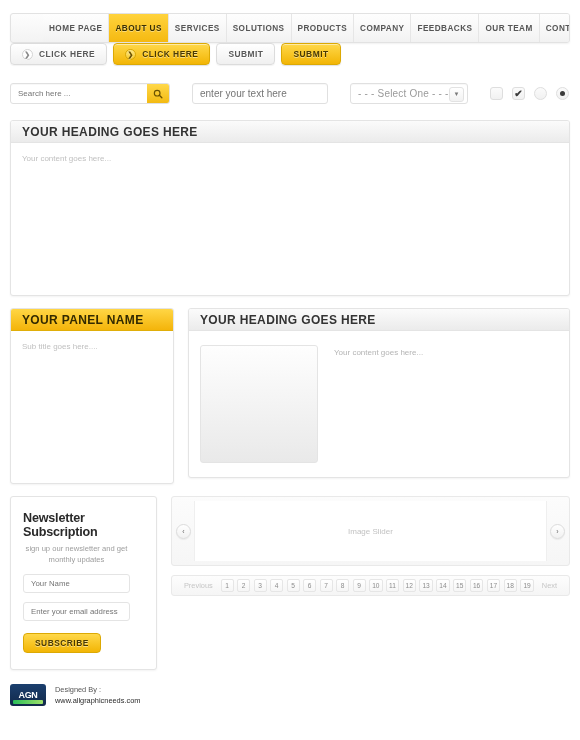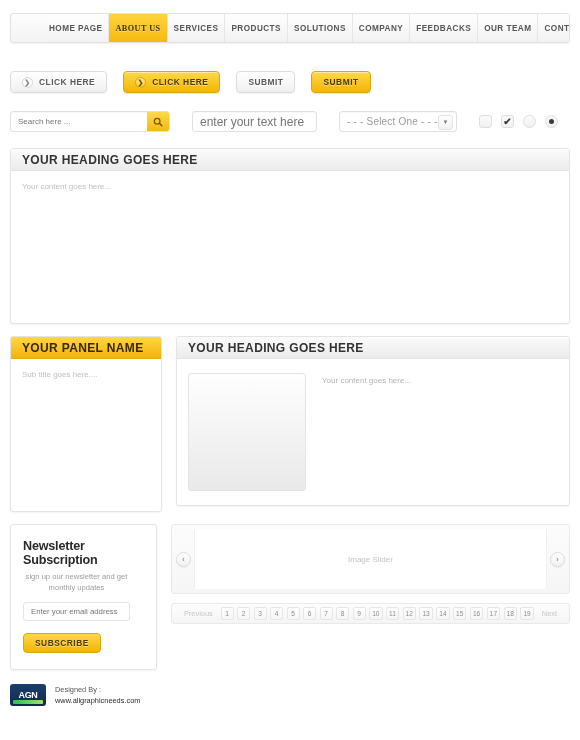--- a/index.html
+++ b/index.html
@@ -34,25 +34,24 @@
     background: linear-gradient(to bottom, #fefefe 0%, #f2f2f2 100%);
     cursor: pointer;
     white-space: nowrap;
     padding: 0 6px;
   }
   .nav-item:last-child { border-right: none; }
   .nav-item.active {
     background: linear-gradient(to bottom, #ffd33d 0%, #f5b911 100%);
     color: #3a3000;
     text-shadow: 0 1px 0 rgba(255,255,255,.4);
-    font-family: Liberation Serif, serif;
-  }
-
-  
-  .btn-row { margin-top: 28px; display: flex; align-items: center; gap: 16px; height: 22px; }
+  }
+
+  
+  .btn-row { margin-top: 0; display: flex; align-items: center; gap: 6px; height: 22px; }
   .btn {
     display: inline-flex; align-items: center; gap: 6px;
     height: 22px; padding: 0 11px;
     border-radius: 4px;
     font-size: 8.4px; font-weight: bold; letter-spacing: .5px;
     cursor: pointer; white-space: nowrap;
   }
   .btn-white {
     background: linear-gradient(to bottom, #ffffff 0%, #f0f0f0 100%);
     border: 1px solid #dcdcdc;
@@ -85,23 +84,23 @@
     font-size: 8px; color: #9a9a9a; padding-left: 7px;
     font-family: "Liberation Sans", sans-serif;
   }
   .search-btn {
     width: 22px; height: 19px; border: none; cursor: pointer;
     background: linear-gradient(to bottom, #ffd84a 0%, #f3ba12 100%);
     border-radius: 0 2px 2px 0;
     display: flex; align-items: center; justify-content: center;
   }
   .text-input {
-    width: 125px; height: 21px; margin-left: 18px;
+    width: 136px; height: 21px; margin-left: 18px;
     border: 1px solid #e0e0e0; border-radius: 3px; background: #fff; outline: none;
-    font-size: 12px; color: #9a9a9a; padding-left: 7px;
+    font-size: 10px; color: #9a9a9a; padding-left: 7px;
     font-family: "Liberation Sans", sans-serif;
     box-shadow: inset 0 1px 1px rgba(0,0,0,.03);
   }
   .select-wrap {
     width: 118px; height: 21px; margin-left: 18px; position: relative;
     border: 1px solid #e0e0e0; border-radius: 3px; background: #fff;
     display: flex; align-items: center;
     box-shadow: inset 0 1px 1px rgba(0,0,0,.03);
   }
   .select-label { font-size: 10px; color: #9a9a9a; padding-left: 7px; letter-spacing: .2px; }
@@ -146,21 +145,21 @@
     color: #332a00;
   }
   .panel-body { padding: 11px; }
   .ph-text { font-size: 8px; color: #c0c0c0; }
 
   .heading-block { margin-top: 16px; }
   .heading-block .panel-body { height: 152px; }
 
   
   .cols { display: flex; gap: 14px; margin-top: 12px; }
-  .col-left { width: 152px; }
+  .col-left { width: 164px; }
   .col-right { flex: 1; }
   .panel-left-body { height: 152px; }
   .media { display: flex; gap: 16px; padding: 14px 11px; }
   .media-img {
     width: 118px; height: 118px;
     border: 1px solid #e4e4e4; border-radius: 3px;
     background: linear-gradient(to bottom, #fefefe 0%, #e9e9e9 100%);
   }
   .media-text { font-size: 8px; color: #b4b4b4; padding-top: 3px; }
 
@@ -254,24 +253,24 @@
     <div class="nav-item">
         <span>HOME PAGE</span>
       </div>
     <div class="nav-item active">
         <span>ABOUT US</span>
       </div>
     <div class="nav-item">
         <span>SERVICES</span>
       </div>
     <div class="nav-item">
+        <span>SOLUTIONS</span>
+      </div>
+    <div class="nav-item">
         <span>PRODUCTS</span>
-      </div>
-    <div class="nav-item">
-        <span>SOLUTIONS</span>
       </div>
     <div class="nav-item">
         <span>COMPANY</span>
       </div>
     <div class="nav-item">
         <span>FEEDBACKS</span>
       </div>
     <div class="nav-item">
         <span>OUR TEAM</span>
       </div>
@@ -348,20 +347,21 @@
           <div class="media-text">Your content goes here...</div>
         </div>
       </div>
     </div>
   </div>
 
   <div class="lower">
     <div class="panel newsletter">
       <div class="nl-title">Newsletter Subscription</div>
       <div class="nl-sub">sign up our newsletter and get monthly updates</div>
+      <input class="nl-input" placeholder="Your Name" style="">
       <input class="nl-input" placeholder="Enter your email address" style="">
       <button class="nl-btn">SUBSCRIBE</button>
     </div>
 
     <div class="slider-col">
       <div class="slider">
         <div class="slider-nav prev">
             <span>‹</span>
           </div>
         <div class="slider-stage">

